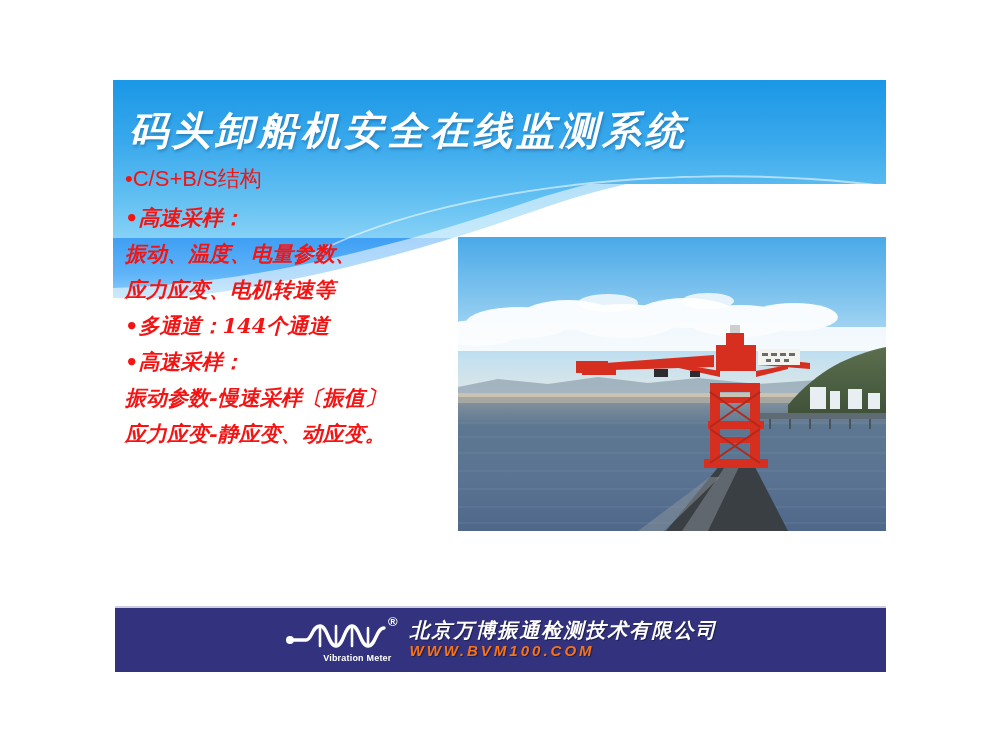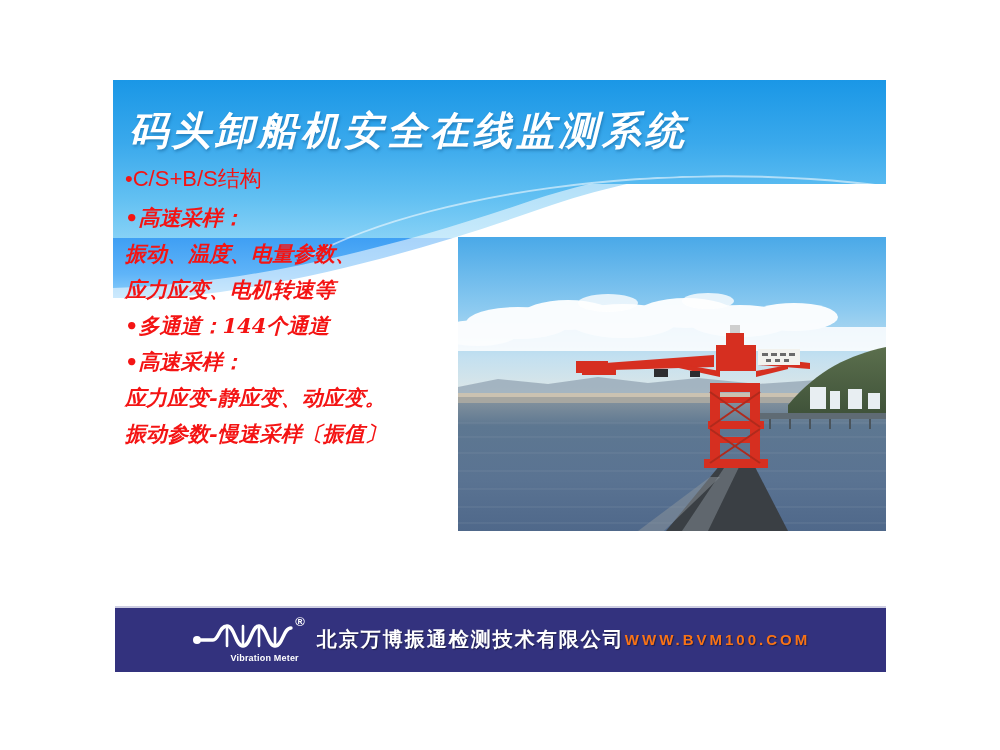--- a/index.html
+++ b/index.html
@@ -86,21 +86,21 @@
   .logo-caption{
     position:absolute;left:4px;bottom:-1px;width:104px;text-align:right;
     color:#ffffff;font-size:9px;font-weight:bold;letter-spacing:.2px;
     font-family:"Liberation Sans","DejaVu Sans",sans-serif;
   }
   .reg{
     position:absolute;right:-2px;top:-2px;color:#ffffff;
     font-size:13px;font-weight:bold;
     font-family:"Liberation Sans","DejaVu Sans",sans-serif;
   }
-  .foot-text{display:flex;align-items:center;line-height:1.05;}
+  .foot-text{display:flex;flex-direction:column;align-items:flex-start;line-height:1.05;font-style:italic;}
   .company{
     color:#ffffff;font-size:20px;font-weight:bold;letter-spacing:2px;
     font-family:"DejaVu Serif","Liberation Serif",serif;
     text-shadow:1px 1px 1px rgba(0,0,0,.4);
   }
   .site{
     color:#f97316;font-size:15px;font-weight:bold;letter-spacing:3px;
     font-family:"Liberation Sans","DejaVu Sans",sans-serif;
     text-shadow:1px 1px 1px rgba(0,0,0,.4);margin-top:2px;
   }
@@ -123,22 +123,22 @@
 
   <div class="title">码头卸船机安全在线监测系统</div>
 
   <div class="body-text">
     <div class="line l-ascii">•C/S+B/S结构</div>
     <div class="line l-bullet">•高速采样：</div>
     <div class="line l-sub">振动、温度、电量参数、</div>
     <div class="line l-sub">应力应变、电机转速等</div>
     <div class="line l-bullet">•多通道：144个通道</div>
     <div class="line l-bullet">•高速采样：</div>
+    <div class="line l-sub">振动参数-慢速采样〔振值〕</div>
     <div class="line l-sub">应力应变-静应变、动应变。</div>
-    <div class="line l-sub">振动参数-慢速采样〔振值〕</div>
   </div>
 
   <div class="photo">
     <svg viewBox="0 0 428 294" preserveAspectRatio="none">
       <defs>
         <linearGradient id="sky" x1="0" y1="0" x2="0" y2="1">
           <stop offset="0%" stop-color="#4aa9e8"></stop>
           <stop offset="45%" stop-color="#8ccaf0"></stop>
           <stop offset="75%" stop-color="#c3e0f0"></stop>
           <stop offset="100%" stop-color="#dfe7e6"></stop>

